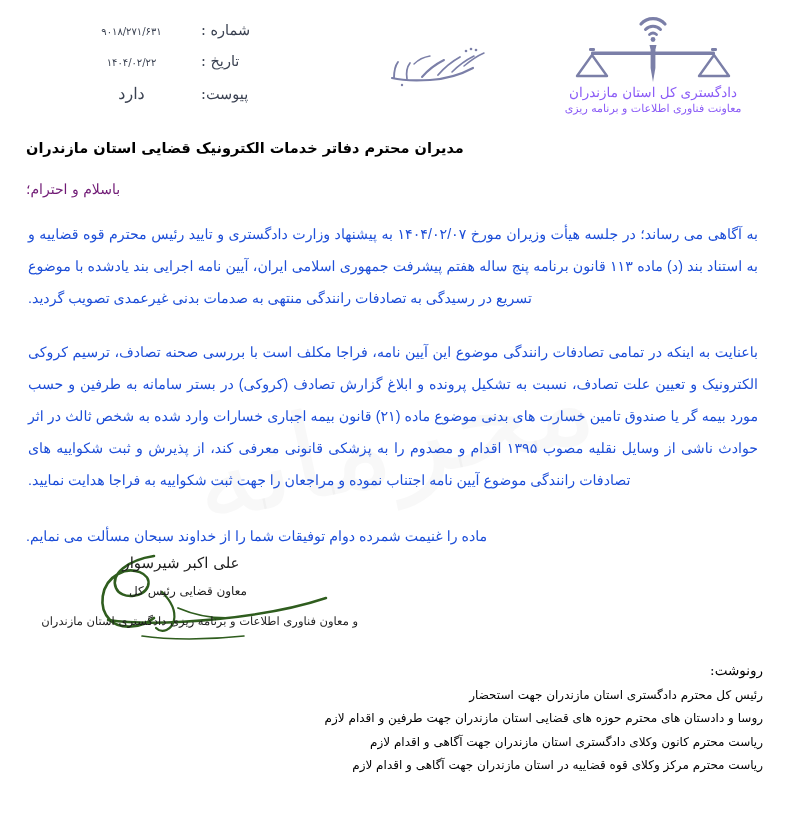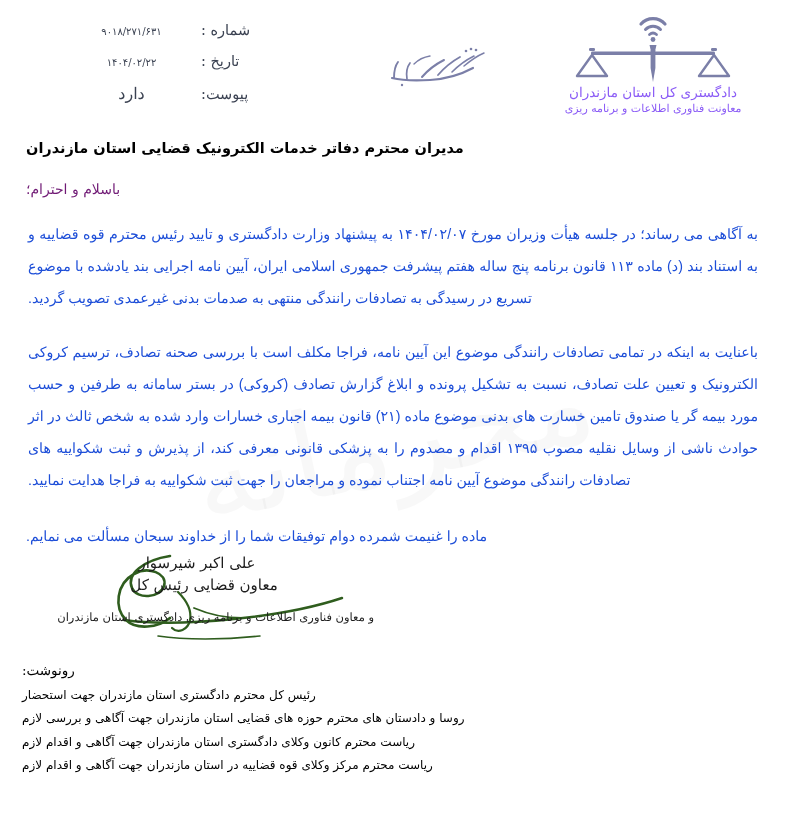--- a/index.html
+++ b/index.html
@@ -167,21 +167,21 @@
   .para.closing {
     text-align: left;
     text-align-last: left;
     margin-top: 24px;
     padding-left: 4px;
   }
 
   
   .signature-block {
     position: absolute;
-    left: 74px;
+    left: 58px;
     top: 548px;
     width: 300px;
     height: 110px;
     z-index: 3;
   }
   .sig-scribble {
     position: absolute;
     left: 0;
     top: 0;
     width: 300px;
@@ -196,40 +196,40 @@
     text-align: center;
     font-family: "DejaVu Serif", "Liberation Serif", serif;
     color: #1c1c1c;
   }
   .sig-name {
     font-size: 15px;
     padding-right: 54px;
     white-space: nowrap;
   }
   .sig-title1 {
-    font-size: 15px;
-    margin-top: 4px;
+    font-size: 12px;
+    margin-top: 12px;
     padding-right: 40px;
     white-space: nowrap;
   }
   .sig-title2 {
     font-size: 11.5px;
     margin-top: 16px;
     white-space: nowrap;
   }
 
   
   .cc {
     position: absolute;
     left: 0;
-    right: 37px;
+    right: 23px;
     top: 662px;
-    text-align: left;
+    text-align: right;
     z-index: 2;
-    padding-left: 22px;
+    padding-left: 6px;
   }
   .cc-title {
     font-family: "DejaVu Serif", "Liberation Serif", serif;
     font-size: 13.5px;
     color: #000;
     margin-bottom: 6px;
   }
   .cc-item {
     font-family: "DejaVu Sans", "Liberation Sans", sans-serif;
     font-size: 12px;
@@ -351,18 +351,18 @@
       <div class="sig-name">علی اکبر شیرسوار</div>
       <div class="sig-title1">معاون قضایی رئیس کل</div>
       <div class="sig-title2">و معاون فناوری اطلاعات و برنامه ریزی دادگستری استان مازندران</div>
     </div>
 
   </div>
 
   <div class="cc">
     <div class="cc-title">رونوشت:</div>
     <div class="cc-item">رئیس کل محترم دادگستری استان مازندران جهت استحضار</div>
-    <div class="cc-item">روسا و دادستان های محترم حوزه های قضایی استان مازندران جهت آگاهی و بررسی لازم</div>
+    <div class="cc-item">روسا و دادستان های محترم حوزه های قضایی استان مازندران جهت طرفین و اقدام لازم</div>
     <div class="cc-item">ریاست محترم کانون وکلای دادگستری استان مازندران جهت آگاهی و اقدام لازم</div>
     <div class="cc-item">ریاست محترم مرکز وکلای قوه قضاییه در استان مازندران جهت آگاهی و اقدام لازم</div>
   </div>
 
 </div>
 
 </body></html>

